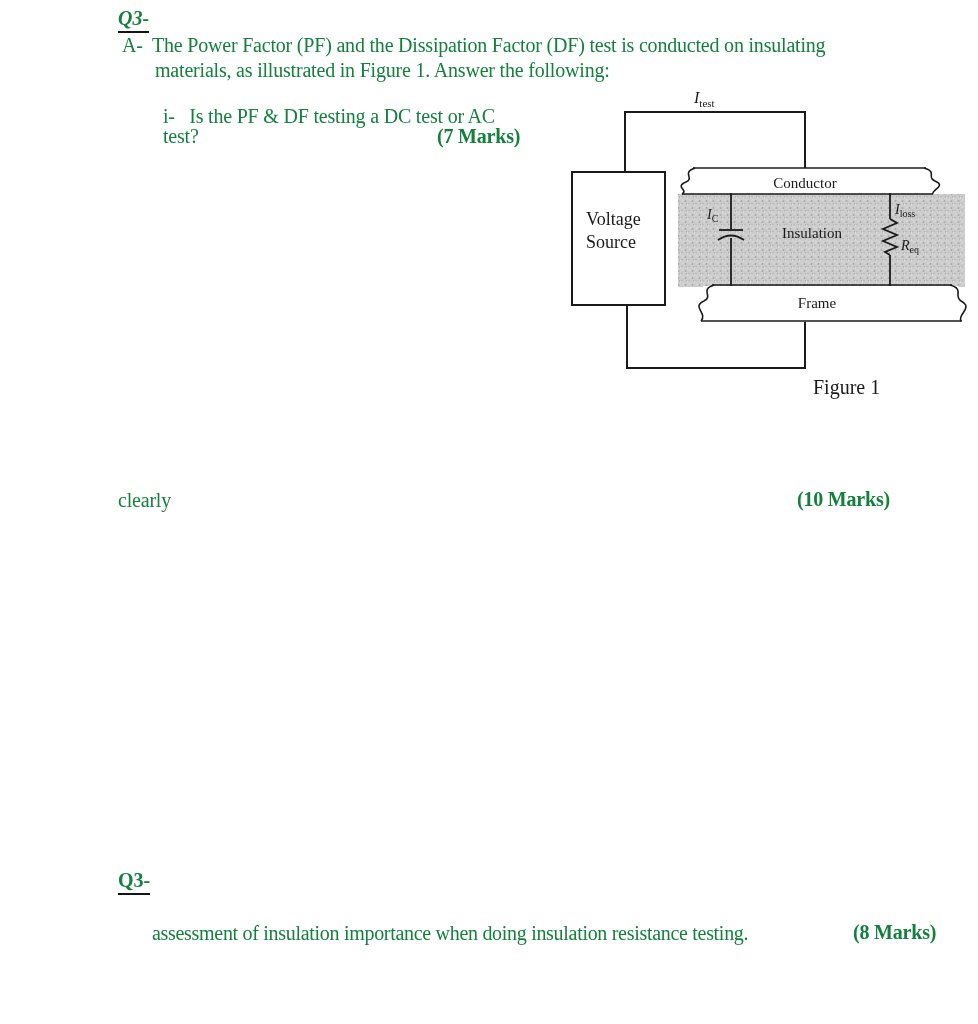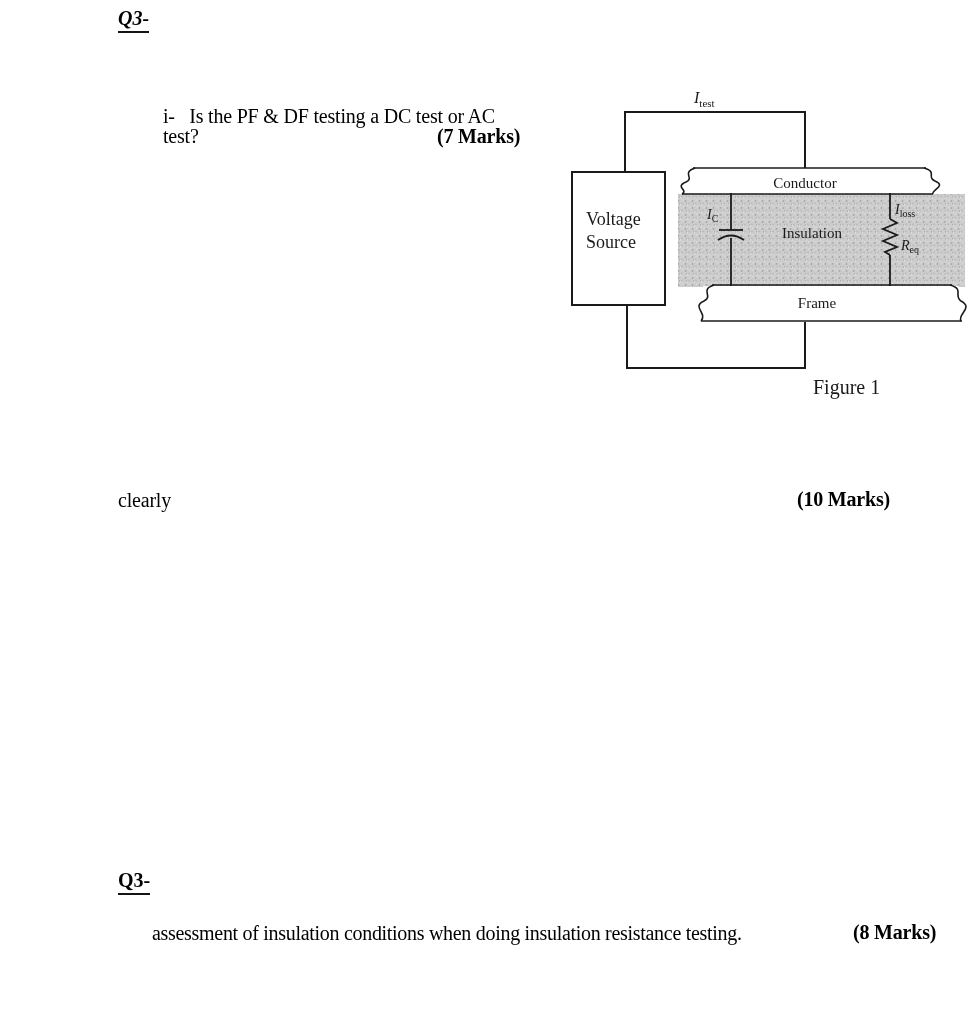--- a/index.html
+++ b/index.html
@@ -1,36 +1,38 @@
 <!DOCTYPE html>
 <html><head>
 <meta charset="utf-8">
 <style>
   html,body{margin:0;padding:0;background:#ffffff;}
   #doc{
     position:relative;width:978px;height:1024px;background:#ffffff;
-    font-family:"Liberation Serif",serif;color:#000000;overflow:hidden;
+    font-family:"Liberation Serif",serif;color:#15803d;overflow:hidden;
   }
   .t{position:absolute;white-space:pre;font-size:20px;line-height:1.2;letter-spacing:-0.2px;}
   .b{font-weight:bold;}
   .head{font-weight:bold;font-size:20px;letter-spacing:0;
         border-bottom:2px solid #151515;padding-bottom:1px;display:inline-block;}
   .ital{font-style:italic;}
   #figure-svg{position:absolute;left:565px;top:80px;}
   #figure-svg text{font-family:"Liberation Serif",serif;fill:#1a1a1a;}
   .wire{stroke:#1a1a1a;stroke-width:2;fill:none;}
   .edge{stroke:#1a1a1a;stroke-width:1.6;fill:none;}
   .comp{stroke:#1a1a1a;stroke-width:1.8;fill:none;}
 </style>
 </head>
 <body>
 
 <div id="doc">
 
   <div class="t ital" style="left:118px;top:6px;"><span class="head">Q3-</span></div>
+  <div class="t" style="left:122px;top:33px;">A-  The Power Factor (PF) and the Dissipation Factor (DF) test is conducted on insulating</div>
+  <div class="t" style="left:155px;top:58px;">materials, as illustrated in Figure 1. Answer the following:</div>
 
   <div class="t" style="left:163px;top:104px;">i-   Is the PF &amp; DF testing a DC test or AC</div>
   <div class="t" style="left:163px;top:124px;">test?</div>
   <div class="t b" style="left:437px;top:124px;">(7 Marks)</div>
 
   <svg id="figure-svg" width="413" height="330" viewBox="0 0 413 330">
     <defs>
       <pattern id="stip" width="7" height="7" patternUnits="userSpaceOnUse">
         <rect width="7" height="7" fill="#cdcdcd"></rect>
         <circle cx="1.5" cy="2" r="1" fill="#a9a9a9"></circle>
@@ -89,16 +91,16 @@
       <text x="252" y="228" font-size="15" text-anchor="middle">Frame</text>
     </g>
 
     <text x="248" y="314" font-size="20">Figure 1</text>
   </svg>
 
   <div class="t" style="left:118px;top:488px;">clearly</div>
   <div class="t b" style="left:797px;top:487px;">(10 Marks)</div>
 
   <div class="t" style="left:118px;top:868px;"><span class="head">Q3-</span></div>
-  <div class="t" style="left:152px;top:921px;letter-spacing:-0.3px;">assessment of insulation conditions when doing insulation resistance testing.</div>
+  <div class="t" style="left:152px;top:921px;letter-spacing:-0.3px;">assessment of insulation importance when doing insulation resistance testing.</div>
   <div class="t b" style="left:805px;top:920px;margin-left:48px;">(8 Marks)</div>
 
 </div>
 
 </body></html>

